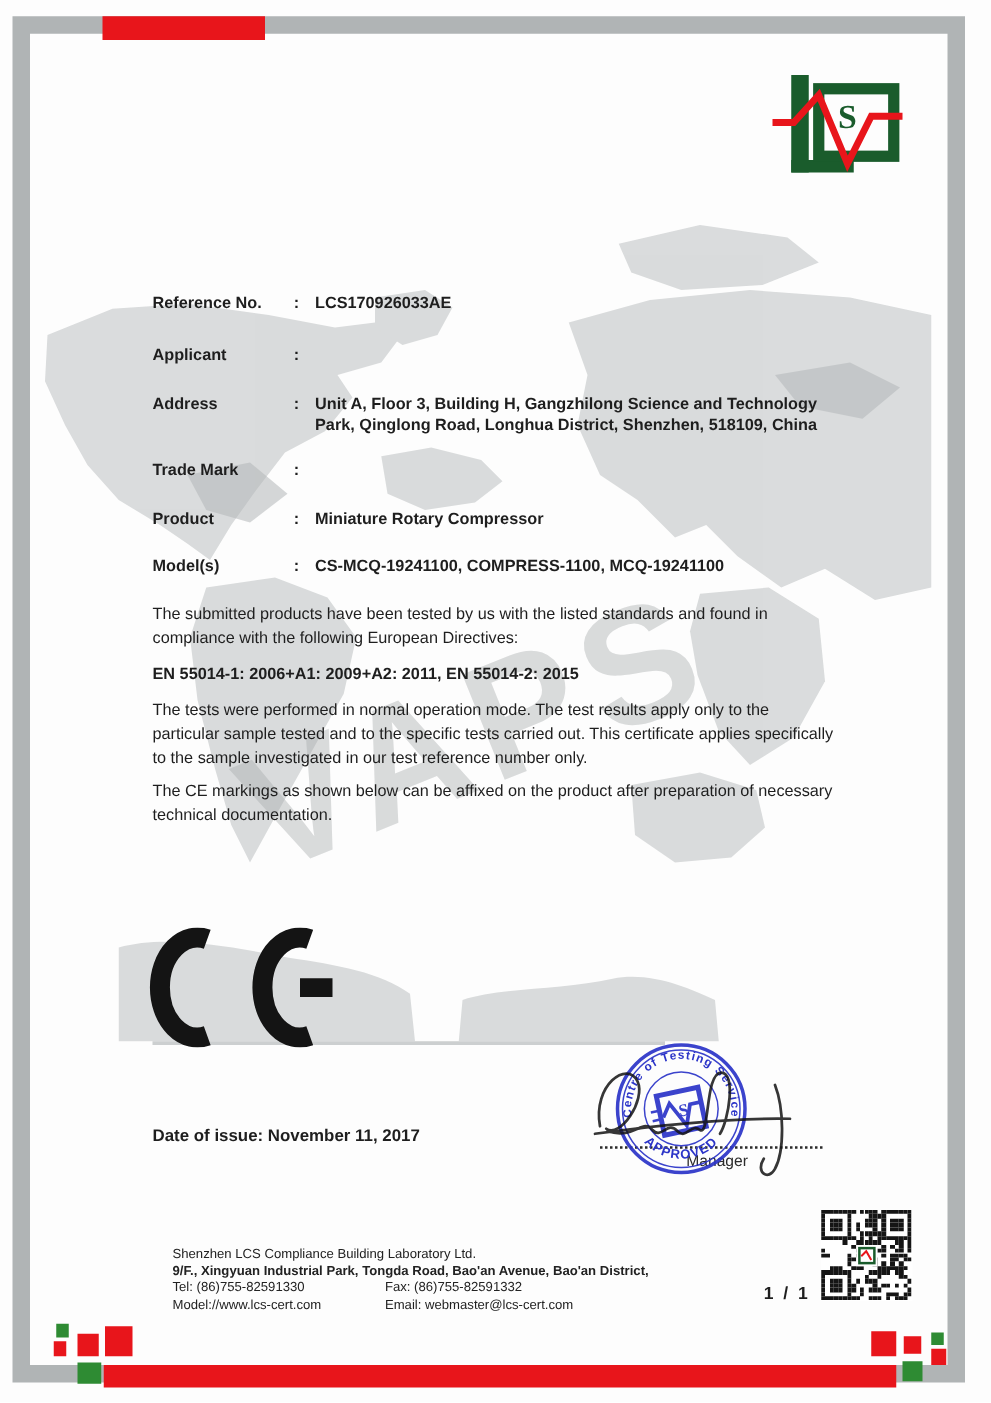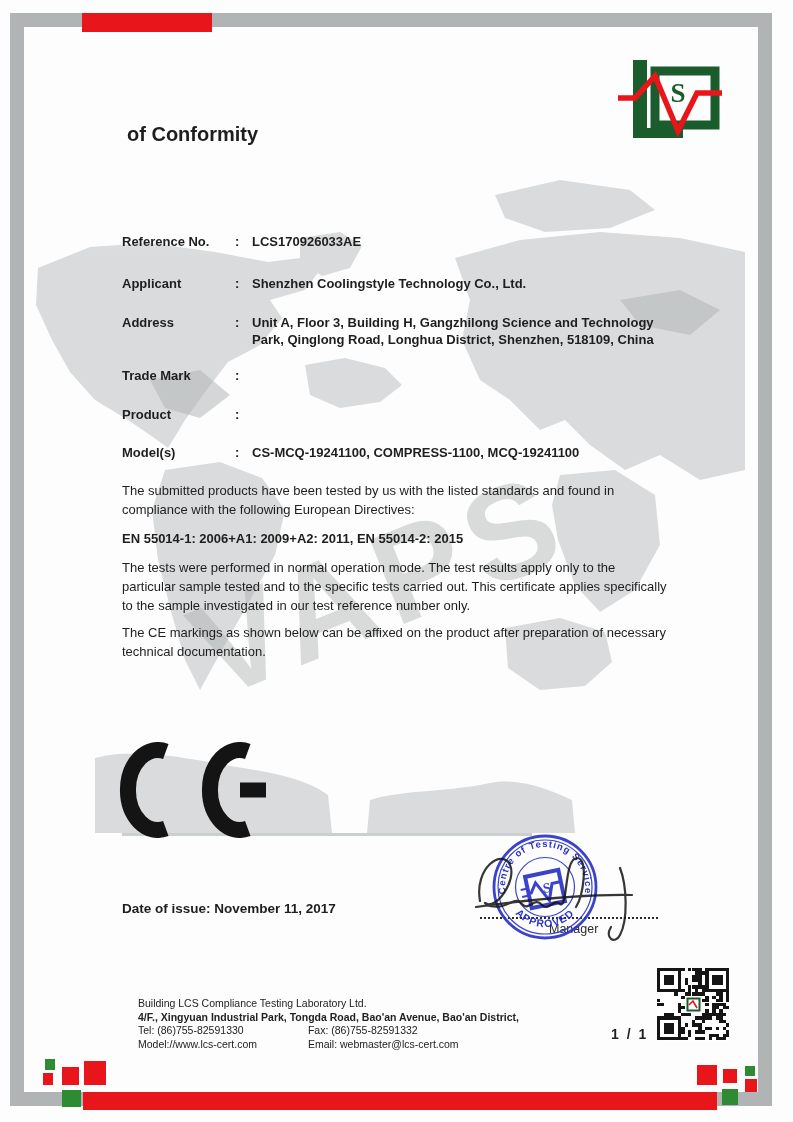--- a/index.html
+++ b/index.html
@@ -99,46 +99,45 @@
     <g fill="#1a5c2c">
       <rect x="18" y="4" width="14" height="78"></rect>
       <rect x="18" y="72" width="50" height="10"></rect>
     </g>
     <rect x="40" y="15" width="60" height="54" fill="none" stroke="#1a5c2c" stroke-width="9"></rect>
     <text x="63" y="46" font-size="27" font-weight="bold" fill="#1a5c2c" text-anchor="middle" font-family="Liberation Serif, serif">S</text>
     <polyline points="3,42 20,42 40,20 63,75 82,37 107,37" fill="none" stroke="#e8151b" stroke-width="5.5" stroke-linejoin="miter"></polyline>
   </svg>
 
   <div class="title-block">
-    <div class="subtitle">of Conformity</div>
   </div>
 
   <div class="fields">
     <div class="frow mb25">
       <span class="flabel">Reference No.</span>
       <span class="fcolon">:</span>
       <span class="fvalue">LCS170926033AE</span>
     </div>
     <div class="frow mb22">
       <span class="flabel">Applicant</span>
       <span class="fcolon">:</span>
-      <span class="fvalue">Shenzhen Coolingstyle Technology Co., Ltd.</span>
     </div>
     <div class="frow mb19">
       <span class="flabel">Address</span>
       <span class="fcolon">:</span>
       <span class="fvalue">Unit A, Floor 3, Building H, Gangzhilong Science and Technology Park, Qinglong Road, Longhua District, Shenzhen, 518109, China</span>
     </div>
     <div class="frow mb22">
       <span class="flabel">Trade Mark</span>
       <span class="fcolon">:</span>
     </div>
     <div class="frow mb21">
       <span class="flabel">Product</span>
       <span class="fcolon">:</span>
+      <span class="fvalue">Miniature Rotary Compressor</span>
     </div>
     <div class="frow">
       <span class="flabel">Model(s)</span>
       <span class="fcolon">:</span>
       <span class="fvalue">CS-MCQ-19241100, COMPRESS-1100, MCQ-19241100</span>
     </div>
   </div>
 
   <div class="bodytext">
     <p class="gap">The submitted products have been tested by us with the listed standards and found in compliance with the following European Directives:</p>
@@ -183,22 +182,22 @@
     </g>
     <g stroke="#141414" stroke-width="2.2" fill="none" opacity="0.85" stroke-linecap="round">
       <path d="M 30 93 C 24 60 52 40 60 57 C 67 72 46 103 35 95"></path>
       <path d="M 36 97 C 58 104 64 86 72 96 C 79 104 84 88 92 97 C 99 104 103 90 110 96 C 118 101 114 50 127 50 C 139 50 133 88 126 99"></path>
       <path d="M 26 99 C 70 93 130 86 182 87"></path>
       <path d="M 170 60 C 177 78 178 112 170 127 C 165 137 154 130 161 119"></path>
     </g>
   </svg>
 
   <div class="footer">
-    <div>Building LCS Compliance Testing Laboratory Ltd.</div>
-    <div class="bold">4/F., Xingyuan Industrial Park, Tongda Road, Bao'an Avenue, Bao'an District,</div>
+    <div>Shenzhen LCS Compliance Building Laboratory Ltd.</div>
+    <div class="bold">9/F., Xingyuan Industrial Park, Tongda Road, Bao'an Avenue, Bao'an District,</div>
     <div class="cols">
       <span class="c1">Tel: (86)755-82591330</span>
       <span>Fax: (86)755-82591332</span>
     </div>
     <div class="cols">
       <span class="c1">Model://www.lcs-cert.com</span>
       <span>Email: webmaster@lcs-cert.com</span>
     </div>
   </div>
 

